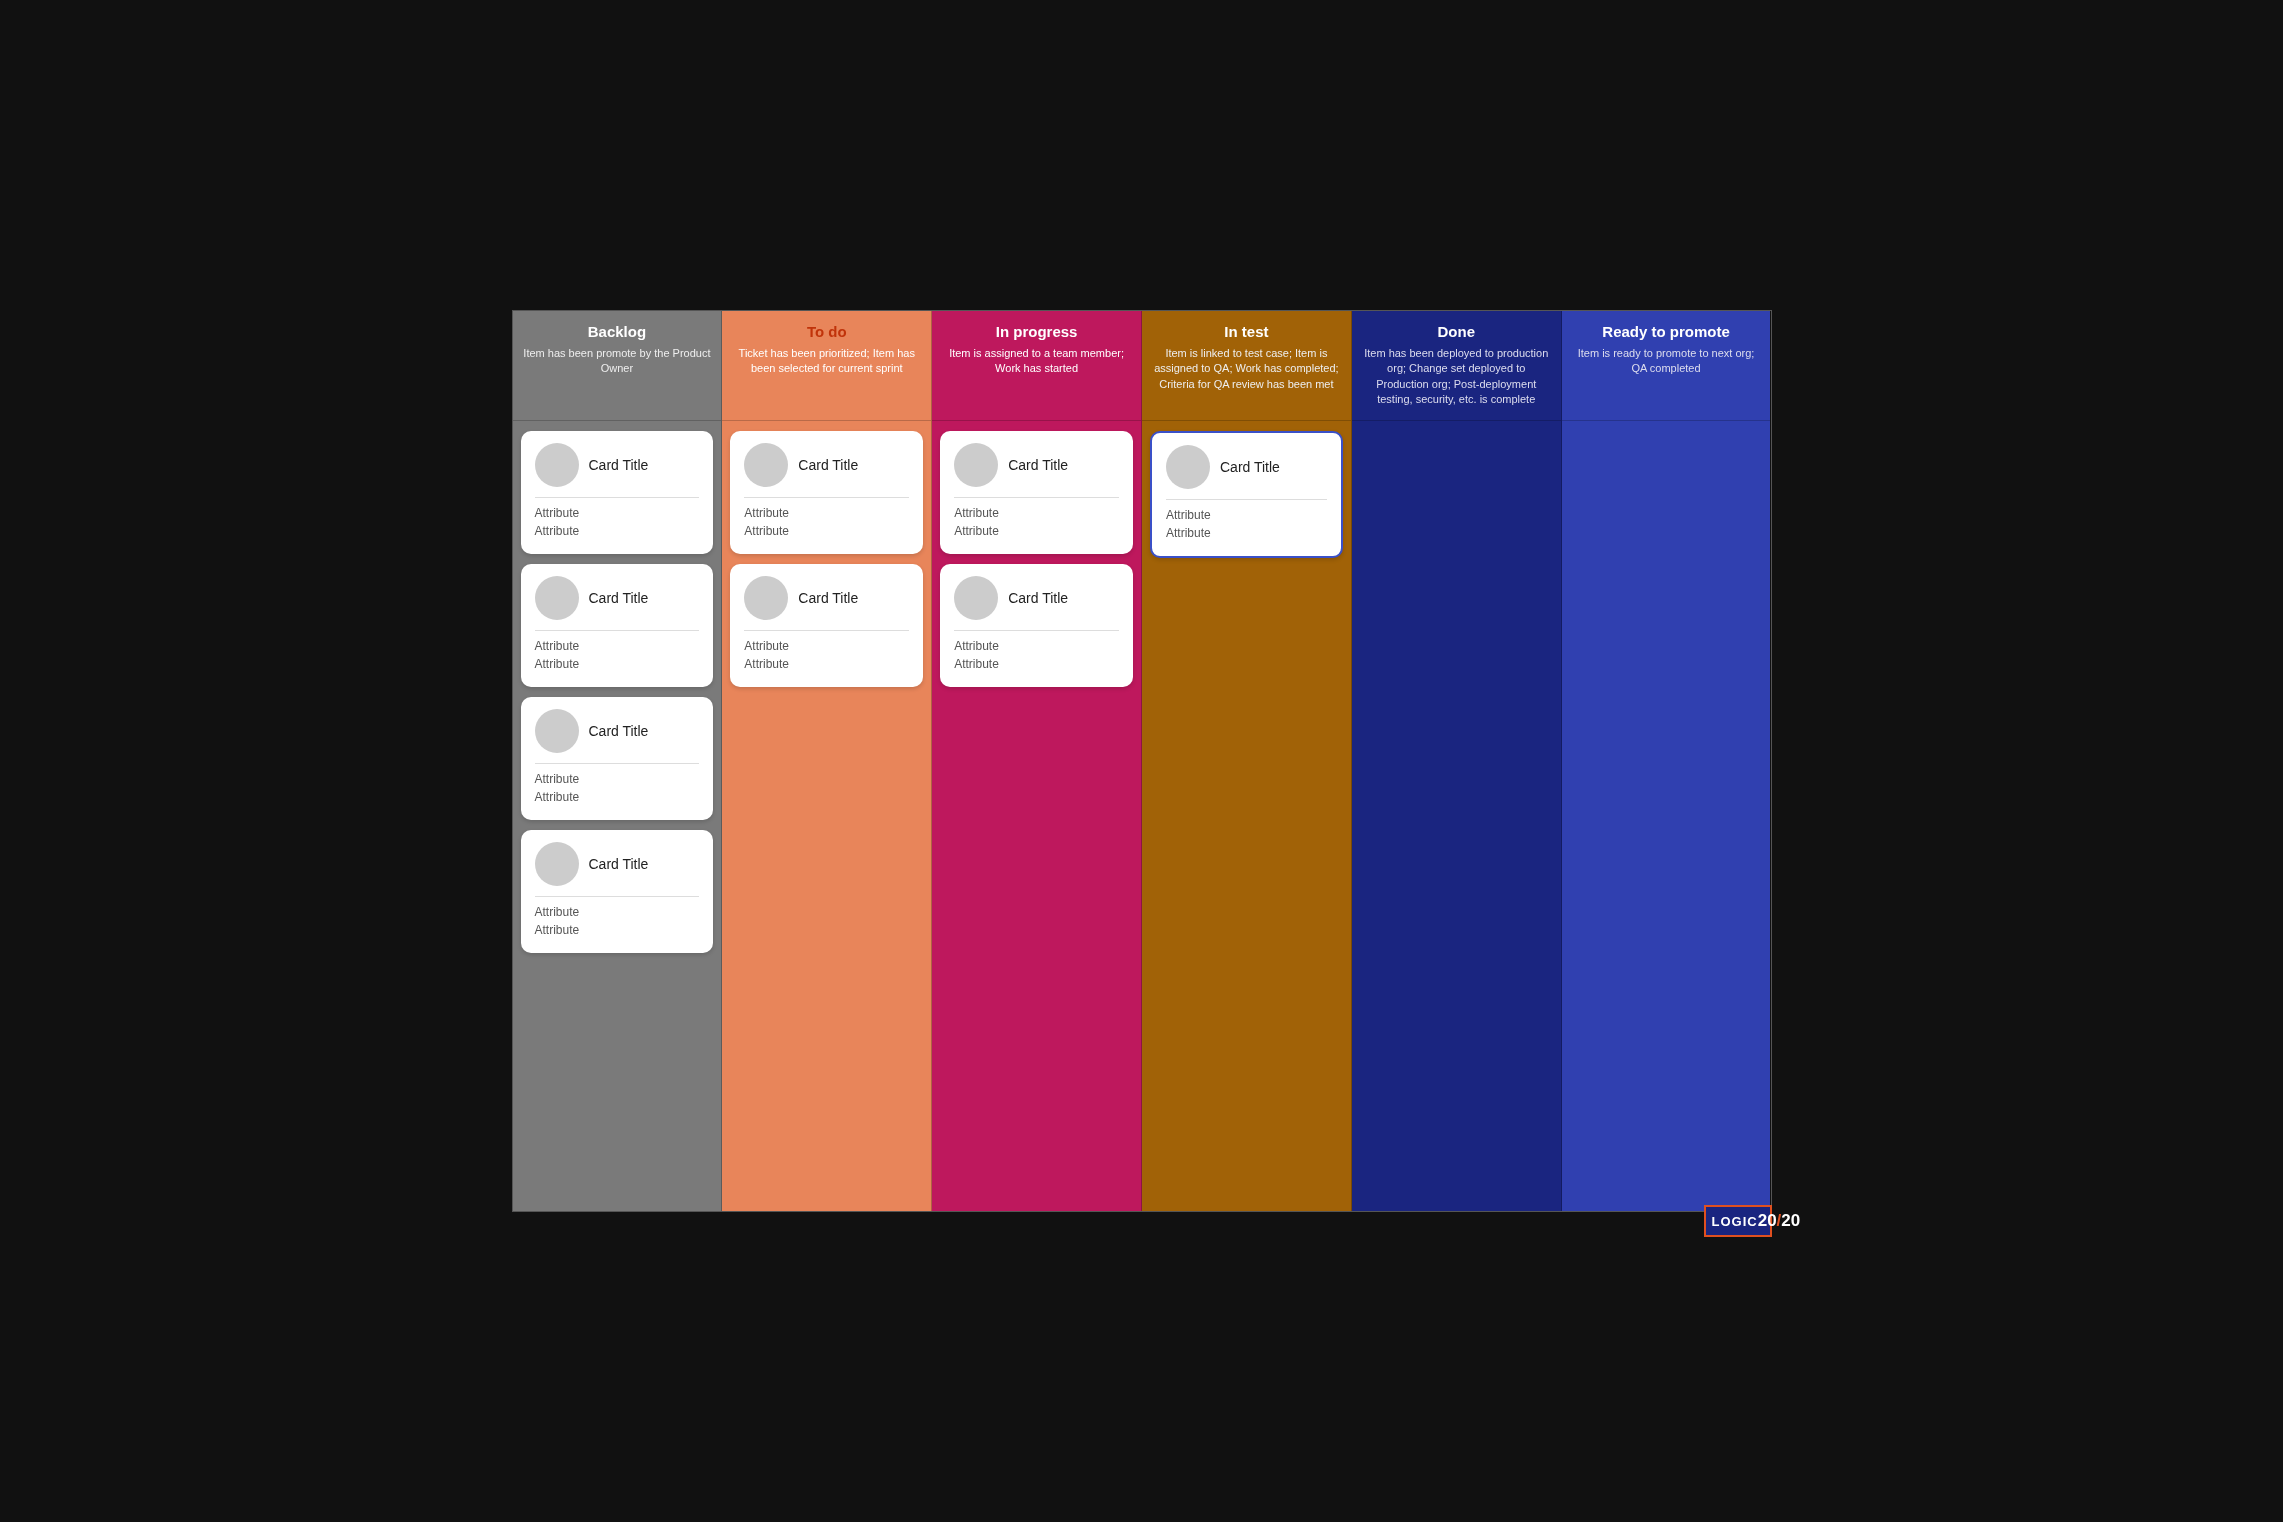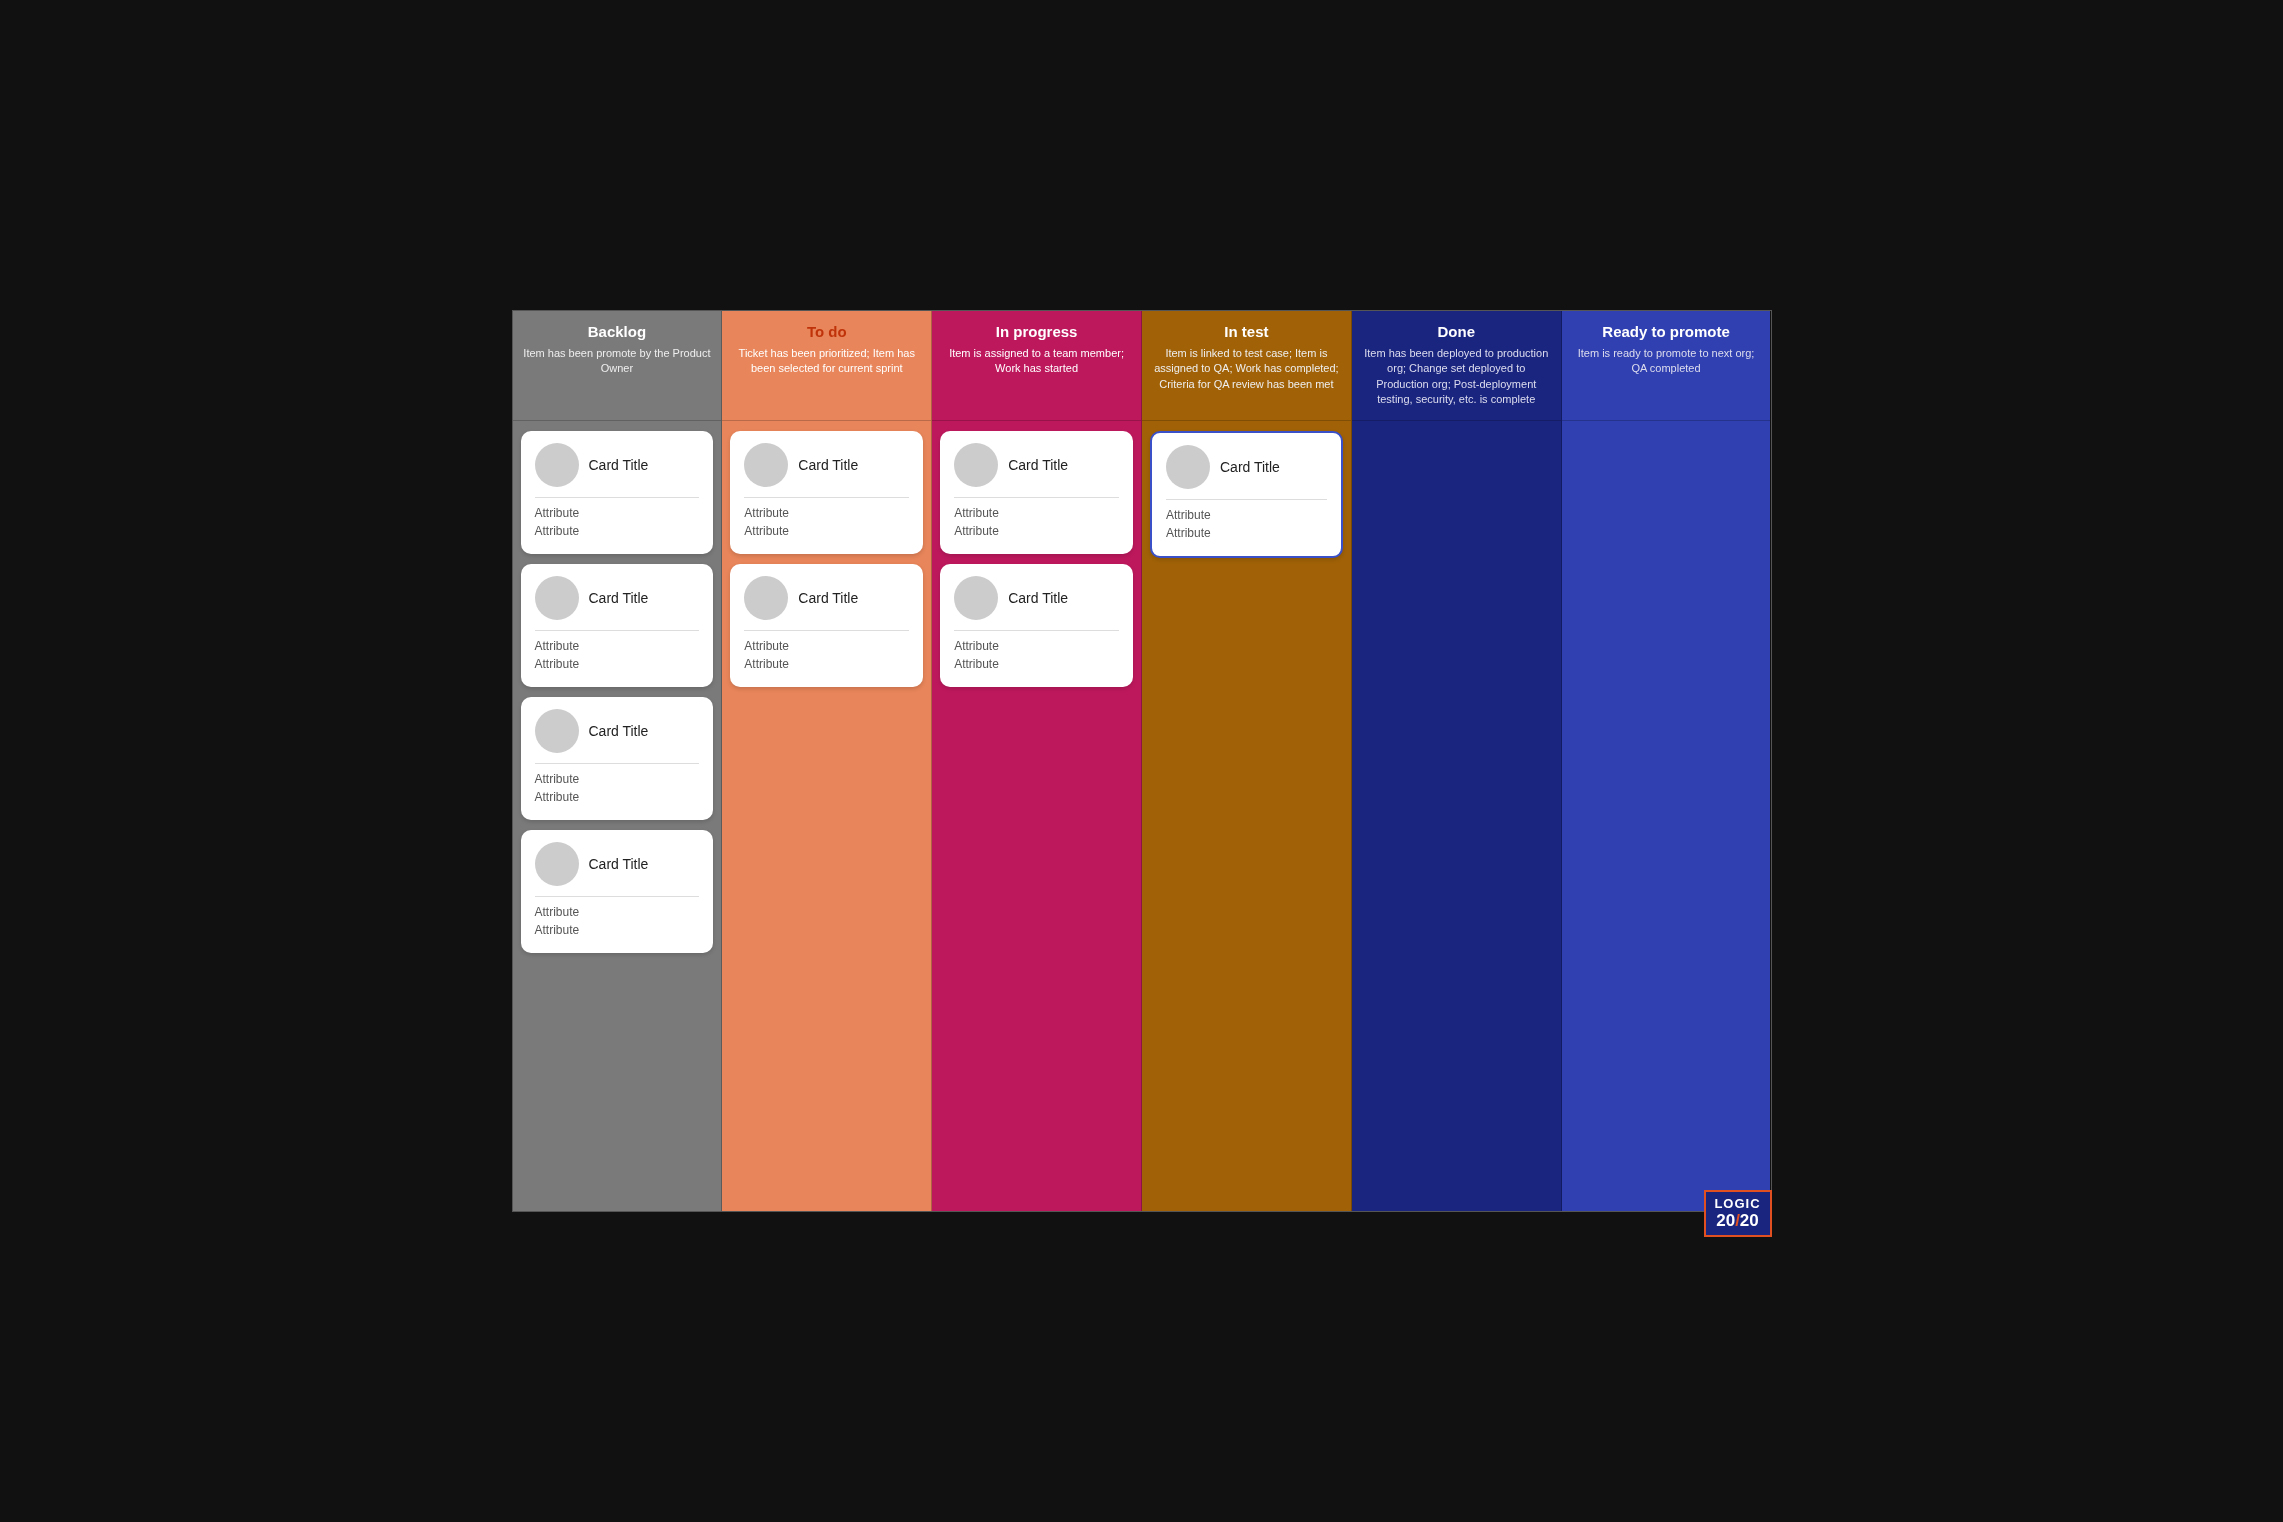--- a/index.html
+++ b/index.html
@@ -135,21 +135,21 @@
     
     .logo-wrapper {
       position: absolute;
       bottom: -5px;
       right: 20px;
     }
     .logo-box {
       background: #1a2580;
       padding: 8px 10px;
       display: flex;
-      flex-direction: column;
+      flex-direction: row;
       align-items: center;
       width: 68px;
     }
     .logo-top {
       font-size: 13px;
       font-weight: bold;
       color: #fff;
       letter-spacing: 1px;
     }
     .logo-bottom {

